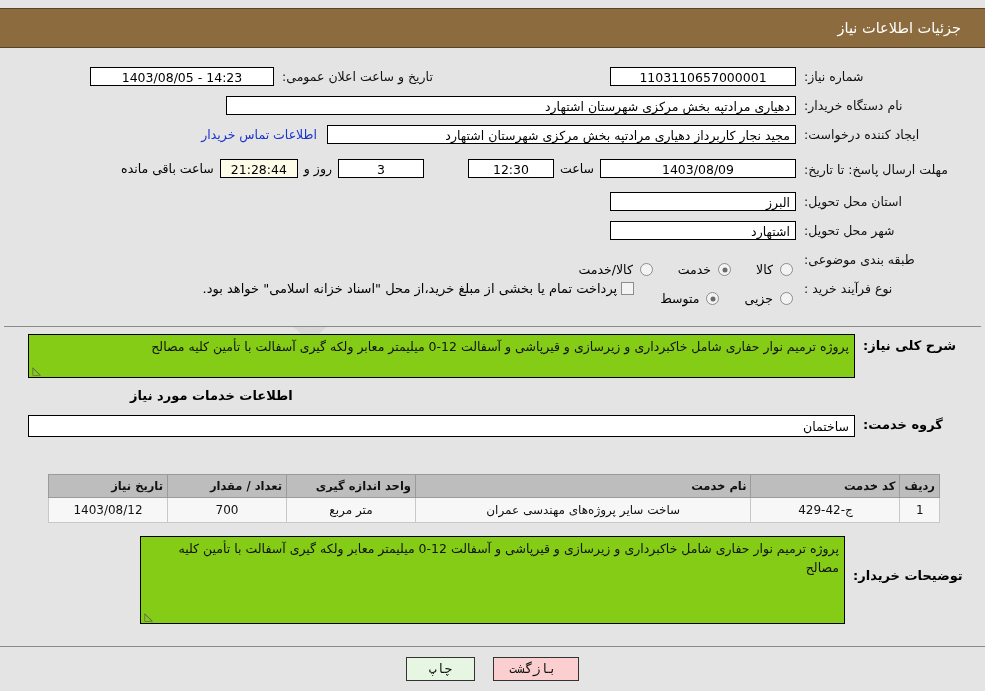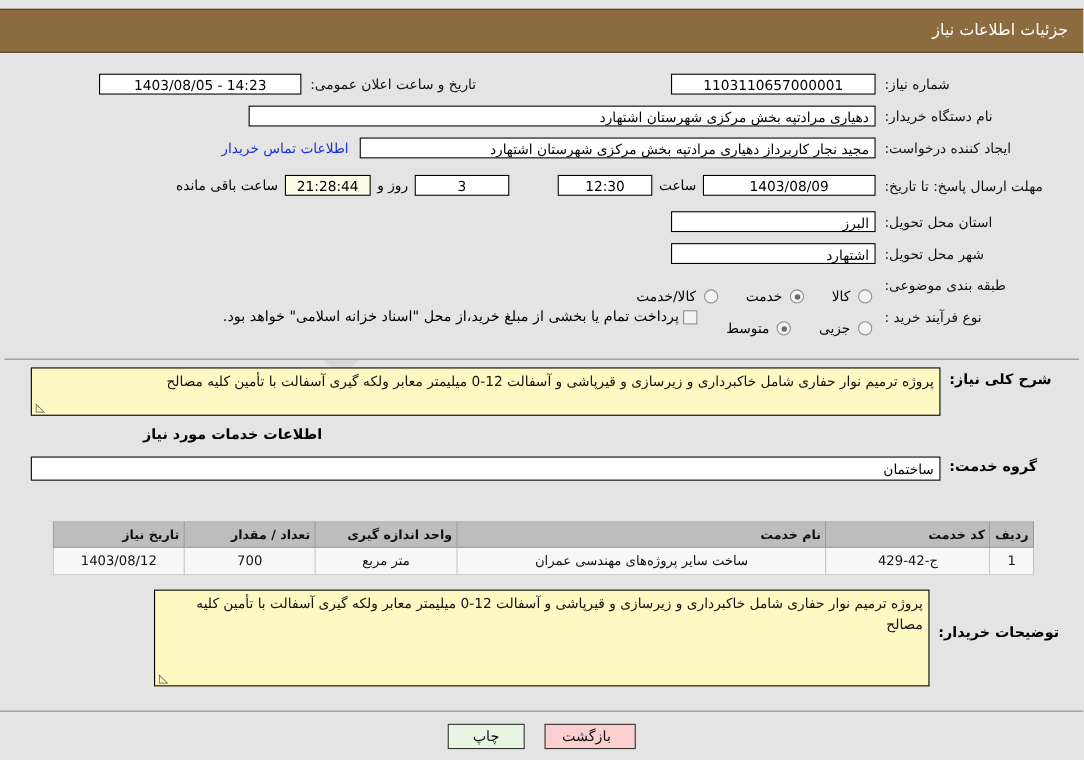--- a/index.html
+++ b/index.html
@@ -35,21 +35,21 @@
     border-bottom: 1px solid #5a4426;
     display: flex;
     align-items: center;
     justify-content: flex-start;
     box-sizing: border-box;
   }
   .header-title {
     color: #ffffff;
     font-size: 14.5px;
     font-weight: normal;
-    padding-right: 14px;
+    padding-right: 24px;
     letter-spacing: 0.2px;
   }
 
   
   .watermark {
     position: absolute;
     top: 225px;
     right: 0;
     left: 0;
     height: 130px;
@@ -202,21 +202,21 @@
   }
   .strong-lbl {
     font-weight: bold;
     font-size: 13px;
     white-space: nowrap;
     padding-left: 8px;
     padding-top: 4px;
   }
   .textarea-box {
     border: 1px solid #000;
-    background: #fef9c3;
+    background: #84cc16;
     font-size: 12.5px;
     line-height: 19px;
     padding: 2px 5px;
     box-sizing: border-box;
     position: relative;
     text-align: right;
     color: #111;
   }
   .resize-grip {
     position: absolute;
@@ -288,21 +288,21 @@
     display: flex;
     justify-content: center;
     gap: 18px;
     z-index: 3;
   }
   .btn {
     border: 1px solid #333;
     font-size: 13px;
     padding: 3px 22px;
     cursor: pointer;
-    font-family: Liberation Sans, sans-serif;
+    font-family: Liberation Mono, monospace;
     color: #111;
   }
   .btn-back { background: #fbcfcf; padding-left: 15px; }
   .btn-print { background: #e6f6e2; }
   .divider {
     position: absolute;
     right: 0; left: 0;
     height: 1px;
     background: #8a8a8a;
     z-index: 1;
@@ -338,21 +338,21 @@
     </div>
 
     <div class="row">
       <div class="lbl lbl-w">ایجاد کننده درخواست:</div>
       <div class="fld right" style="width:469px">مجید نجار کاربرداز دهیاری مرادتپه بخش مرکزی شهرستان اشتهارد</div>
       <div class="link" style="margin-right:10px">اطلاعات تماس خریدار</div>
     </div>
 
     <div class="row" style="height:38px">
       <div class="lbl lbl-w" style="line-height:15px;padding-top:2px">مهلت ارسال پاسخ: تا تاریخ:</div>
-      <div class="fld" style="width:157px">1403/08/09</div>
+      <div class="fld" style="width:196px">1403/08/09</div>
       <div class="inline-lbl">ساعت</div>
       <div class="fld" style="width:86px">12:30</div>
       <div style="width:44px"></div>
       <div class="fld" style="width:86px">3</div>
       <div class="inline-lbl">روز و</div>
       <div class="fld cream" style="width:78px">21:28:44</div>
       <div class="inline-lbl">ساعت باقی مانده</div>
     </div>
 
     <div class="row">

